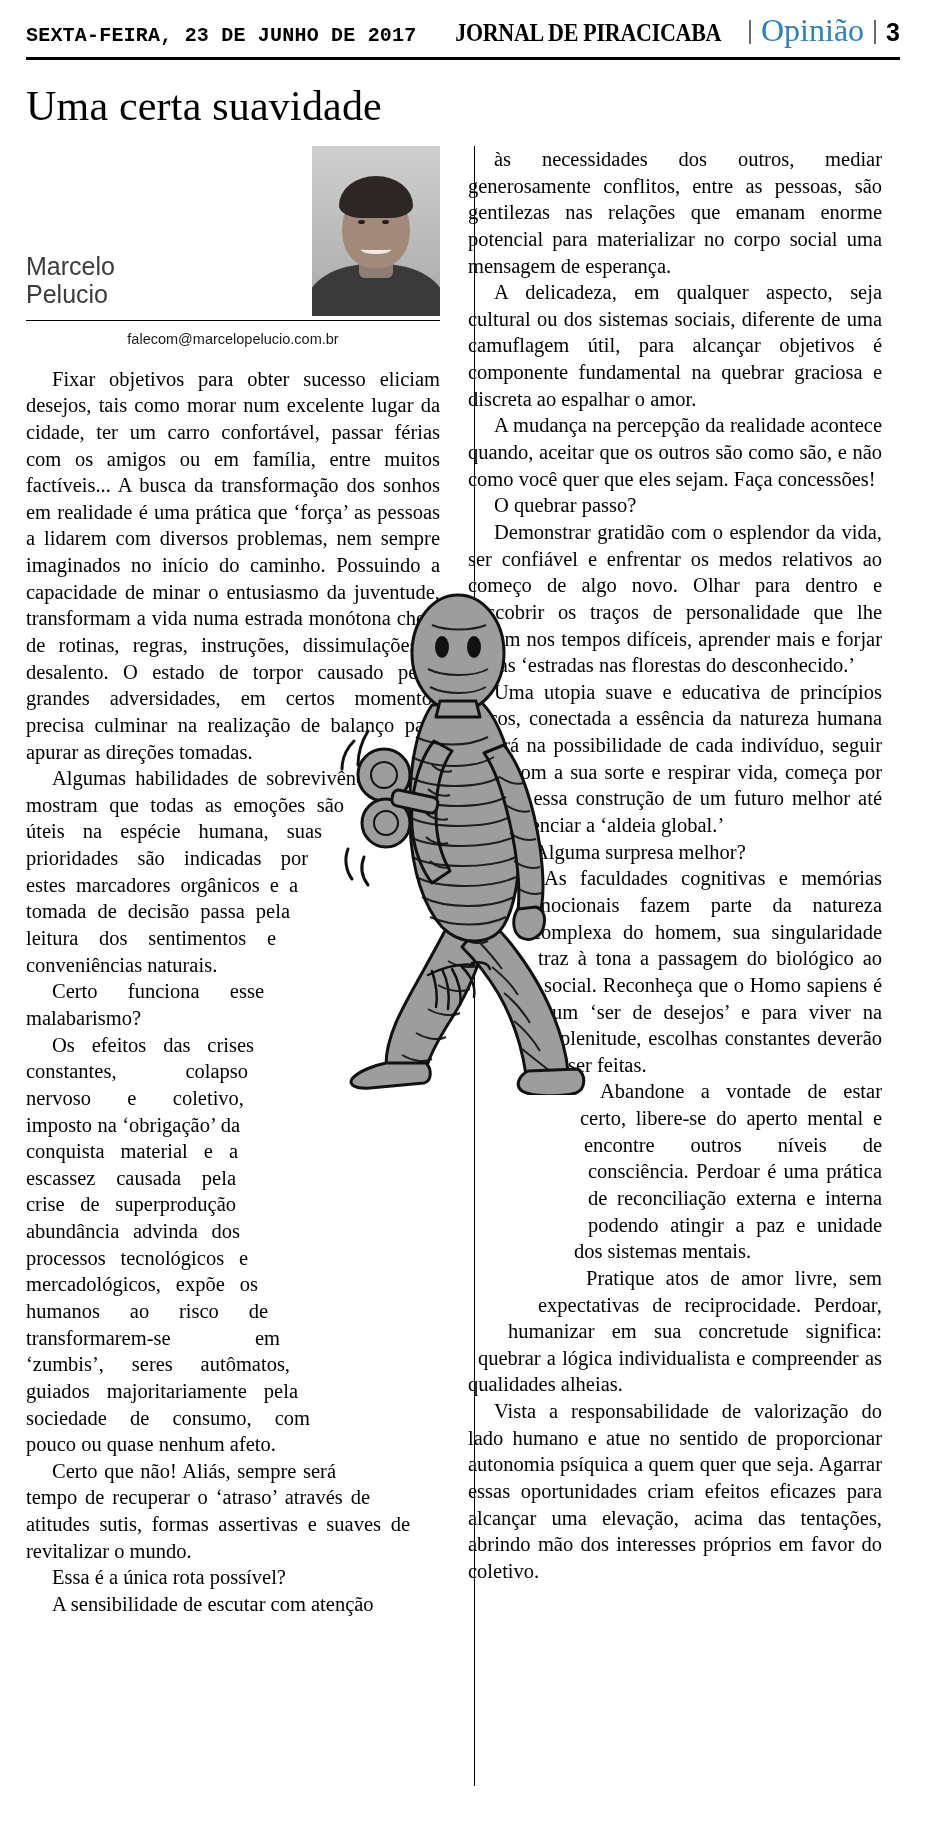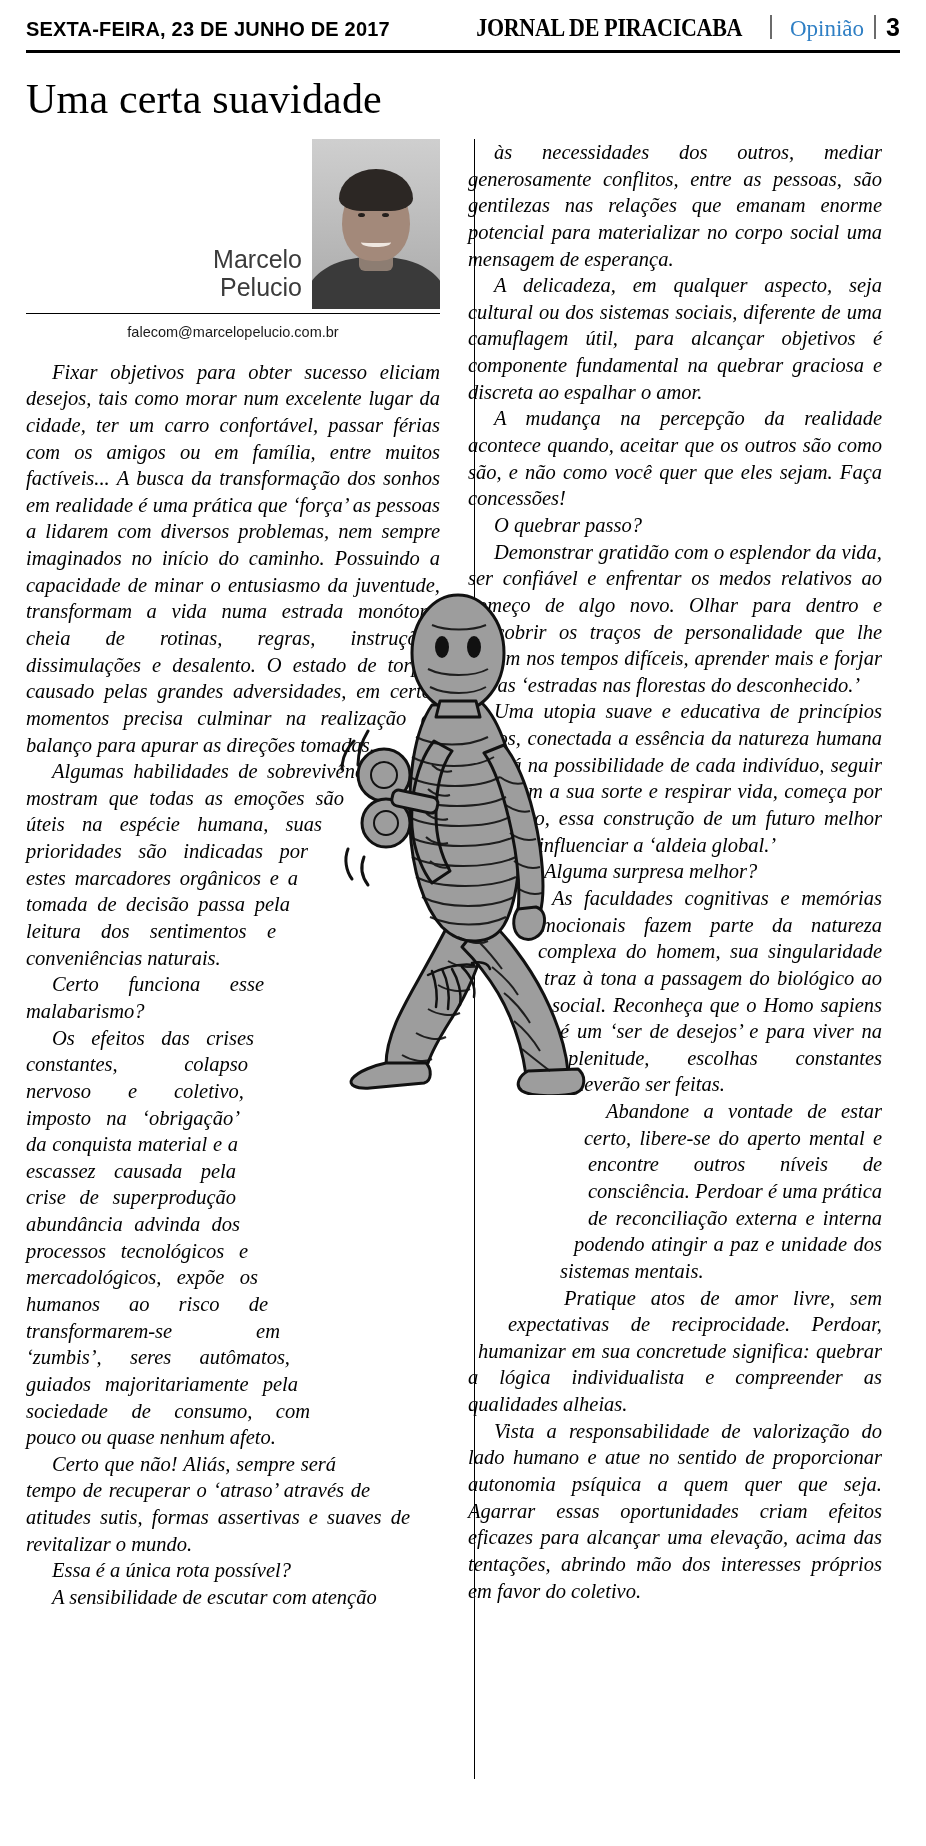--- a/index.html
+++ b/index.html
@@ -21,21 +21,21 @@
 
   
   .masthead {
     display: flex;
     align-items: baseline;
     justify-content: space-between;
     padding: 12px 0 8px 0;
     border-bottom: 3px solid #000;
   }
   .masthead-date {
-    font-family: Liberation Sans, sans-serif;
+    font-family: Liberation Mono, monospace;
     font-weight: bold;
     font-size: 20px;
     letter-spacing: 0.2px;
   }
   .masthead-right {
     display: flex;
     align-items: baseline;
     gap: 10px;
   }
   .paper-name {
@@ -50,24 +50,23 @@
   .sep-bar {
     display: inline-block;
     width: 2px;
     height: 24px;
     background: #6b6b6b;
     position: relative;
     top: 3px;
   }
   .section-name {
     font-family: "Liberation Serif", serif;
-    font-size: 23px;
+    font-size: 32px;
     color: #2f7fc4;
     font-style: normal;
-    margin-left: 8px;
   }
   .page-number {
     font-family: "Liberation Sans", sans-serif;
     font-weight: bold;
     font-size: 25px;
   }
 
   
   .headline {
     font-family: "Liberation Serif", serif;
@@ -100,21 +99,20 @@
   
   .byline-block {
     display: flex;
     align-items: flex-end;
     gap: 10px;
     border-bottom: 1px solid #000;
     padding-bottom: 4px;
   }
   .byline-name {
     flex: 1;
-    text-align: right;
     font-family: "Liberation Sans", sans-serif;
     font-size: 25px;
     line-height: 1.12;
     color: #3b3b3b;
     padding-bottom: 8px;
   }
   .author-photo {
     width: 128px;
     height: 170px;
     background: linear-gradient(160deg,#d8d8d8 0%, #bdbdbd 45%, #9a9a9a 100%);
@@ -185,21 +183,20 @@
   }
 
   
   .body-text {
     font-family: "Liberation Serif", serif;
     font-size: 20.5px;
     line-height: 1.30;
     text-align: justify;
     text-justify: inter-word;
     hyphens: manual;
-    font-style: italic;
   }
   .body-text p {
     margin: 0;
     text-indent: 26px;
   }
   .left-body { margin-top: 16px; }
   .right-body { margin-top: 0; }
   .wrap-step {
     float: right;
     clear: right;

